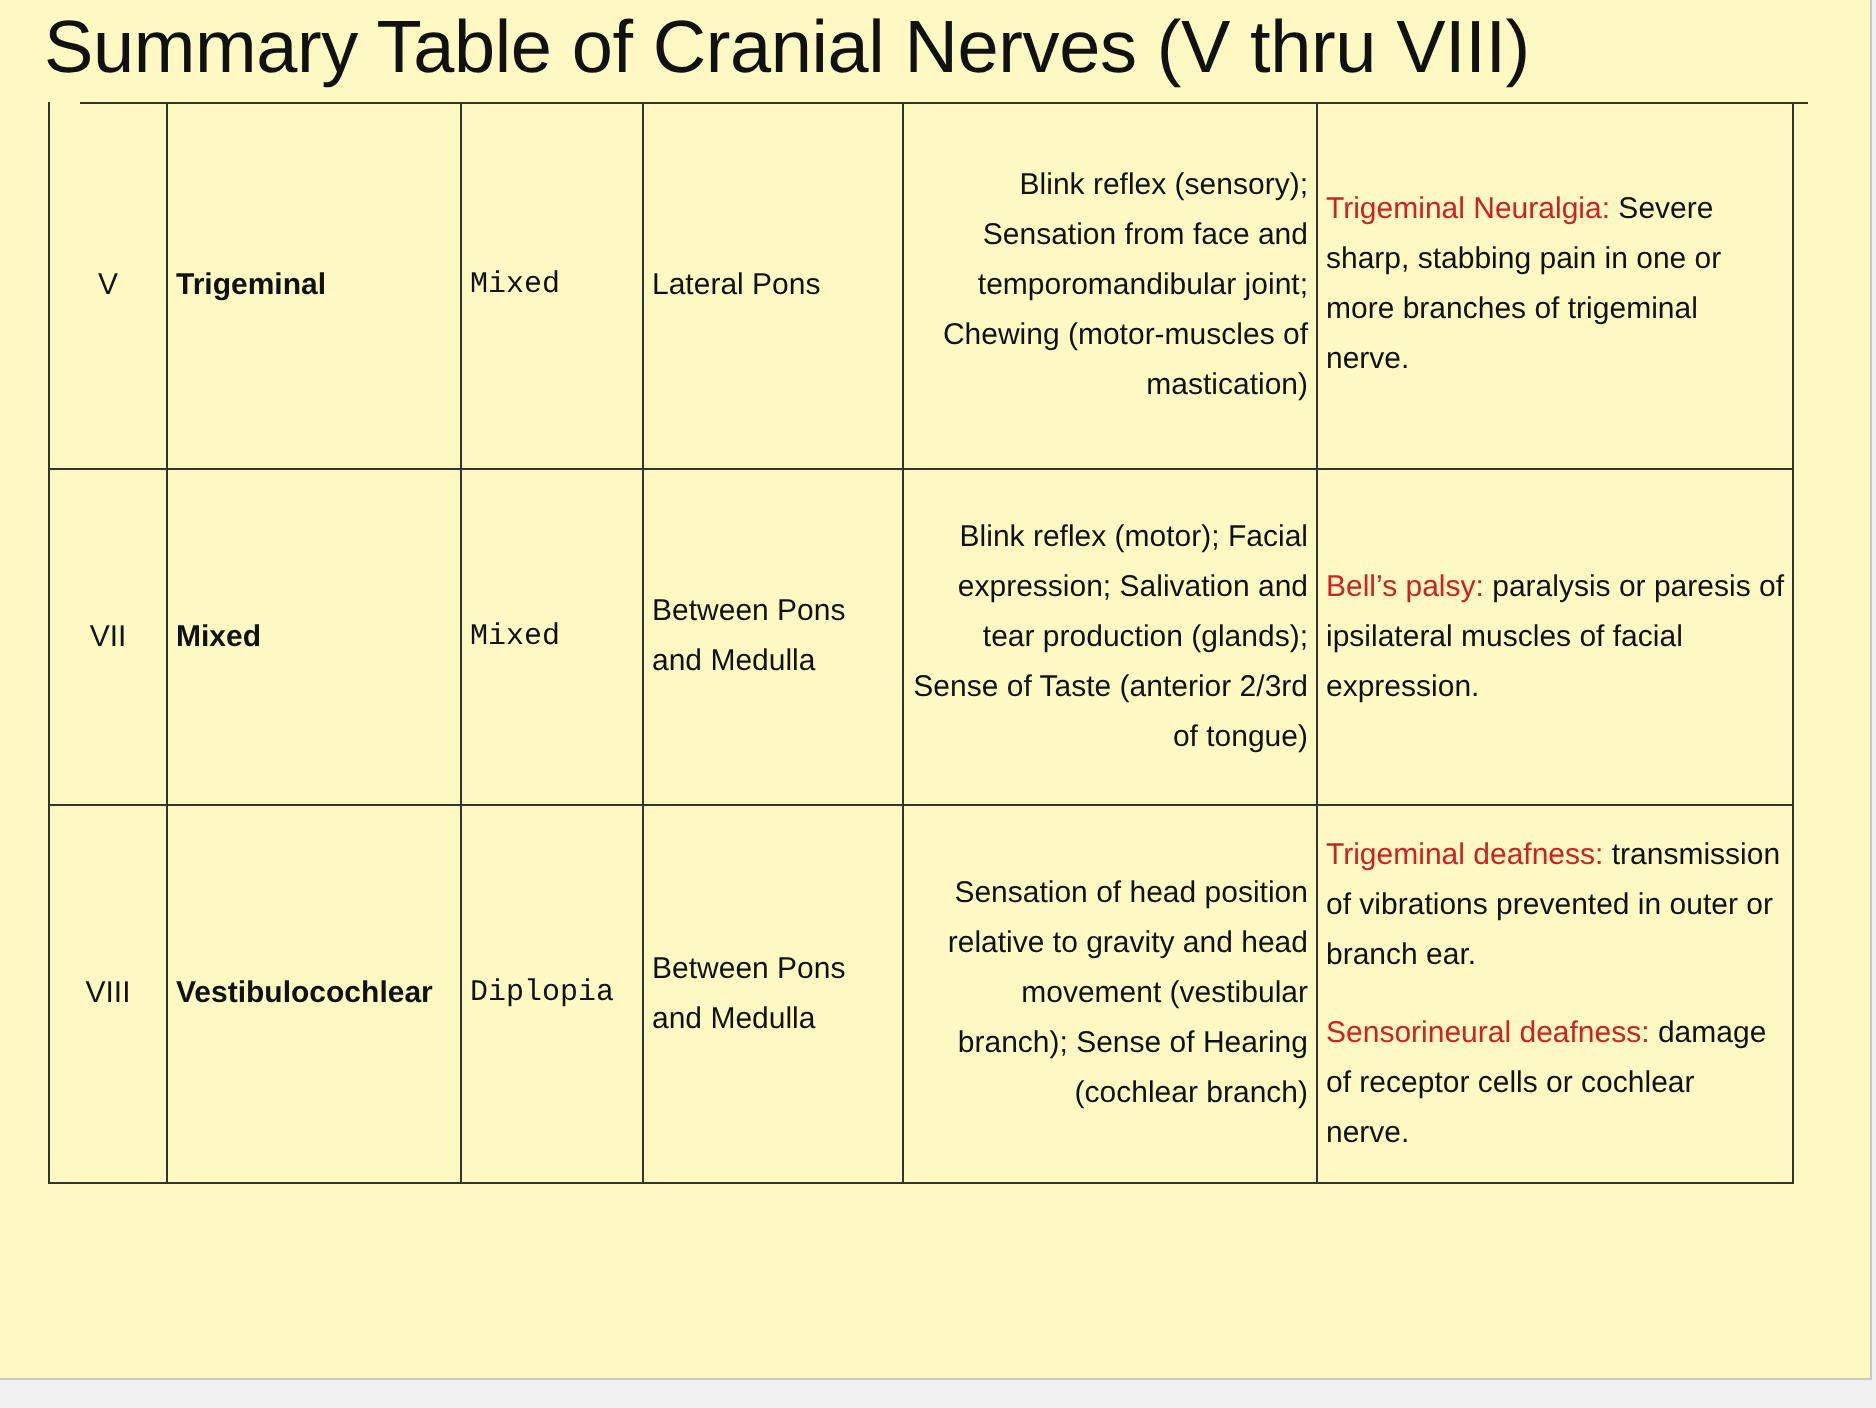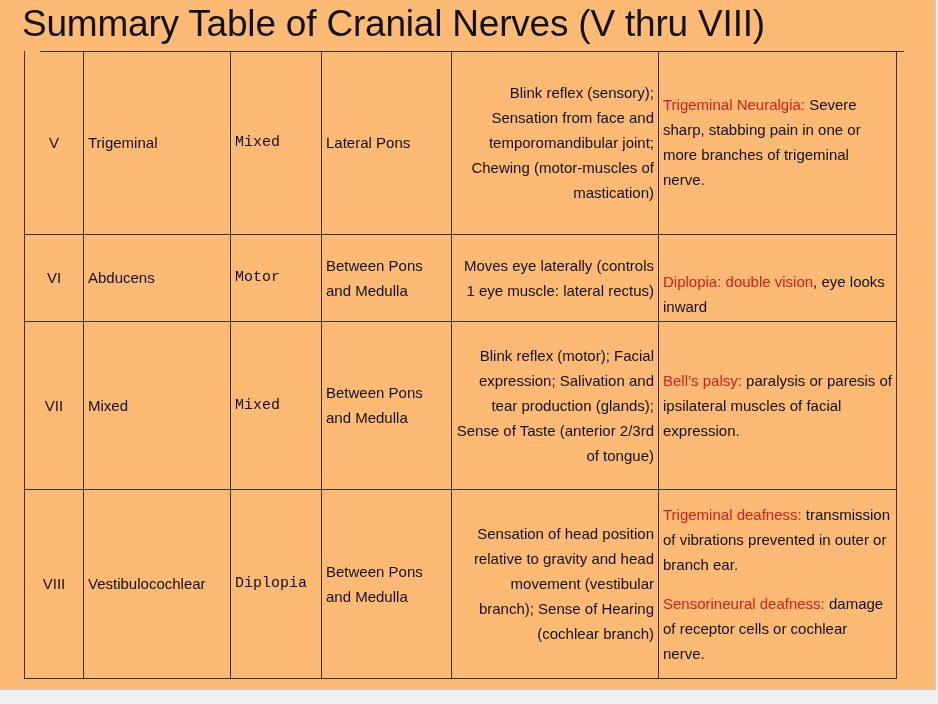--- a/index.html
+++ b/index.html
@@ -3,21 +3,21 @@
 <meta charset="utf-8">
 <style>
   html, body { margin:0; padding:0; }
   body {
     width:938px; height:704px; position:relative; overflow:hidden;
     background:#f0f0f0;
     font-family:"Liberation Sans", sans-serif;
   }
   .slide {
     position:absolute; left:0; top:0; width:935px; height:689px;
-    background:#fdba74;
+    background:#fef9c3;
     border-right:1px solid #c8c8c8;
     border-bottom:1px solid #c8c8c8;
   }
   .title {
     position:absolute; left:22px; top:2px;
     font-size:37px; line-height:44px; color:#111;
     white-space:nowrap; letter-spacing:-0.2px;
   }
   .topline {
     position:absolute; left:40px; top:51px; width:864px; height:0;
@@ -29,21 +29,21 @@
     font-size:15px; line-height:25px; color:#111;
     table-layout:fixed;
   }
   table.nerves td {
     border:1.5px solid #333;
     vertical-align:middle;
     padding:0 4px;
   }
   table.nerves tr:first-child td { border-top:none; }
   .c-num { width:58px; text-align:center; padding:0 !important; }
-  .c-name { width:138px; }
+  .c-name { width:138px;font-weight:bold; }
   .c-type { width:82px;font-family:Liberation Mono, monospace; }
   .c-loc { width:121px; }
   .c-func { width:198px;text-align:right; }
   .c-dis { width:229px;margin-top:32px; }
   .red { color:#cc2222; }
   .gap { display:block; height:14px; }
 </style>
 </head>
 <body>
 
@@ -54,30 +54,20 @@
   <table class="nerves">
     <tbody>
         <tr style="height:183px;">
       <td class="c-num">V</td>
       <td class="c-name">Trigeminal</td>
       <td class="c-type">Mixed</td>
       <td class="c-loc">Lateral Pons</td>
       <td class="c-func">Blink reflex (sensory); Sensation from face and temporomandibular joint; Chewing (motor-muscles of mastication)</td>
       <td class="c-dis">
         <span class="red">Trigeminal Neuralgia:</span><span> Severe sharp, stabbing pain in one or more branches of trigeminal nerve.</span>
-      </td>
-    </tr>
-    <tr style="height:87px;">
-      <td class="c-num">VI</td>
-      <td class="c-name">Abducens</td>
-      <td class="c-type">Motor</td>
-      <td class="c-loc">Between Pons and Medulla</td>
-      <td class="c-func">Moves eye laterally (controls 1 eye muscle: lateral rectus)</td>
-      <td class="c-dis" style="vertical-align:bottom; padding-bottom:2px;">
-        <span class="red">Diplopia: double vision</span><span>, eye looks inward</span>
       </td>
     </tr>
     <tr style="height:168px;">
       <td class="c-num">VII</td>
       <td class="c-name">Mixed</td>
       <td class="c-type">Mixed</td>
       <td class="c-loc">Between Pons and Medulla</td>
       <td class="c-func">Blink reflex (motor); Facial expression; Salivation and tear production (glands); Sense of Taste (anterior 2/3rd of tongue)</td>
       <td class="c-dis">
         <span class="red">Bell’s palsy:</span><span>  paralysis or paresis of ipsilateral muscles of facial expression.</span>

